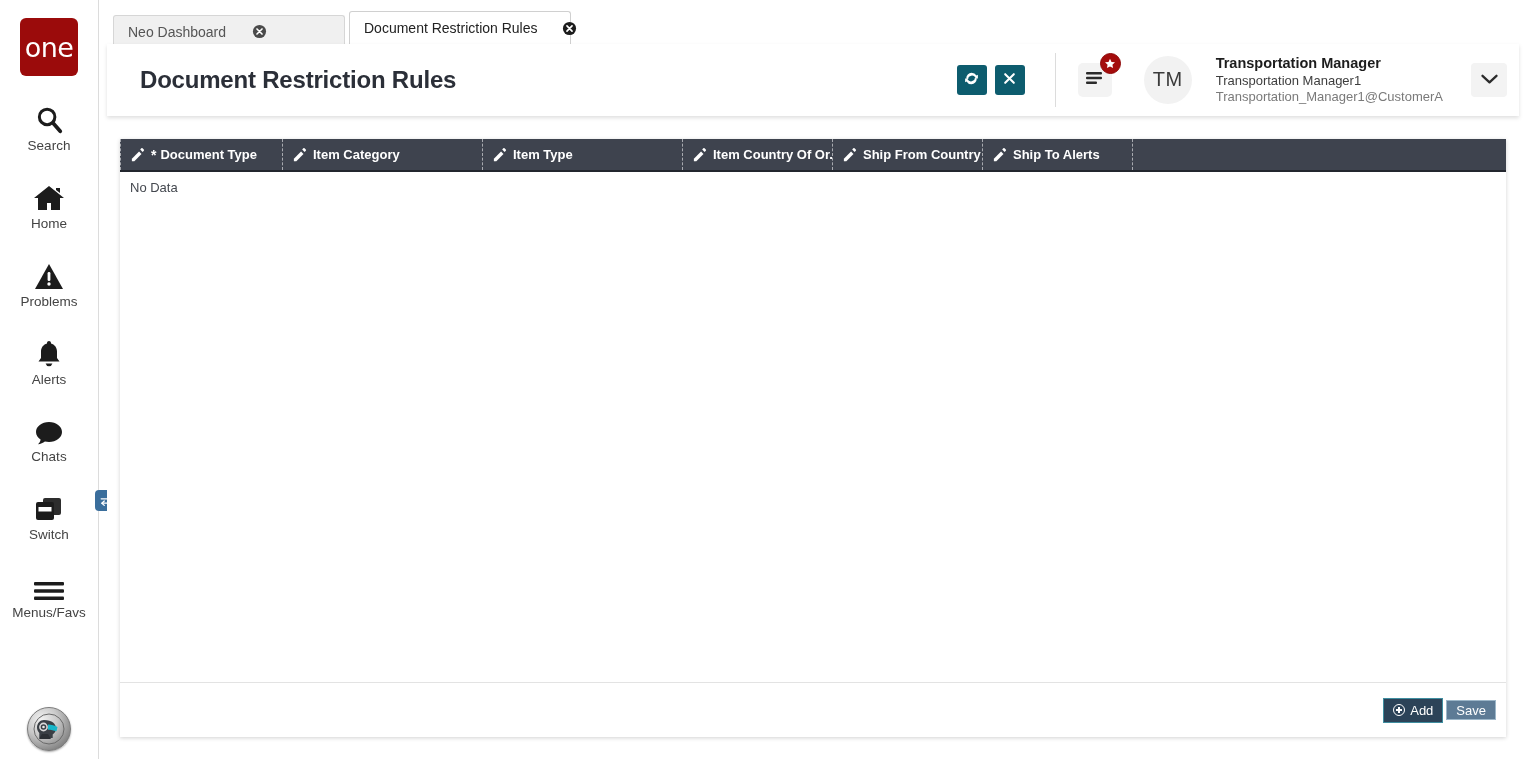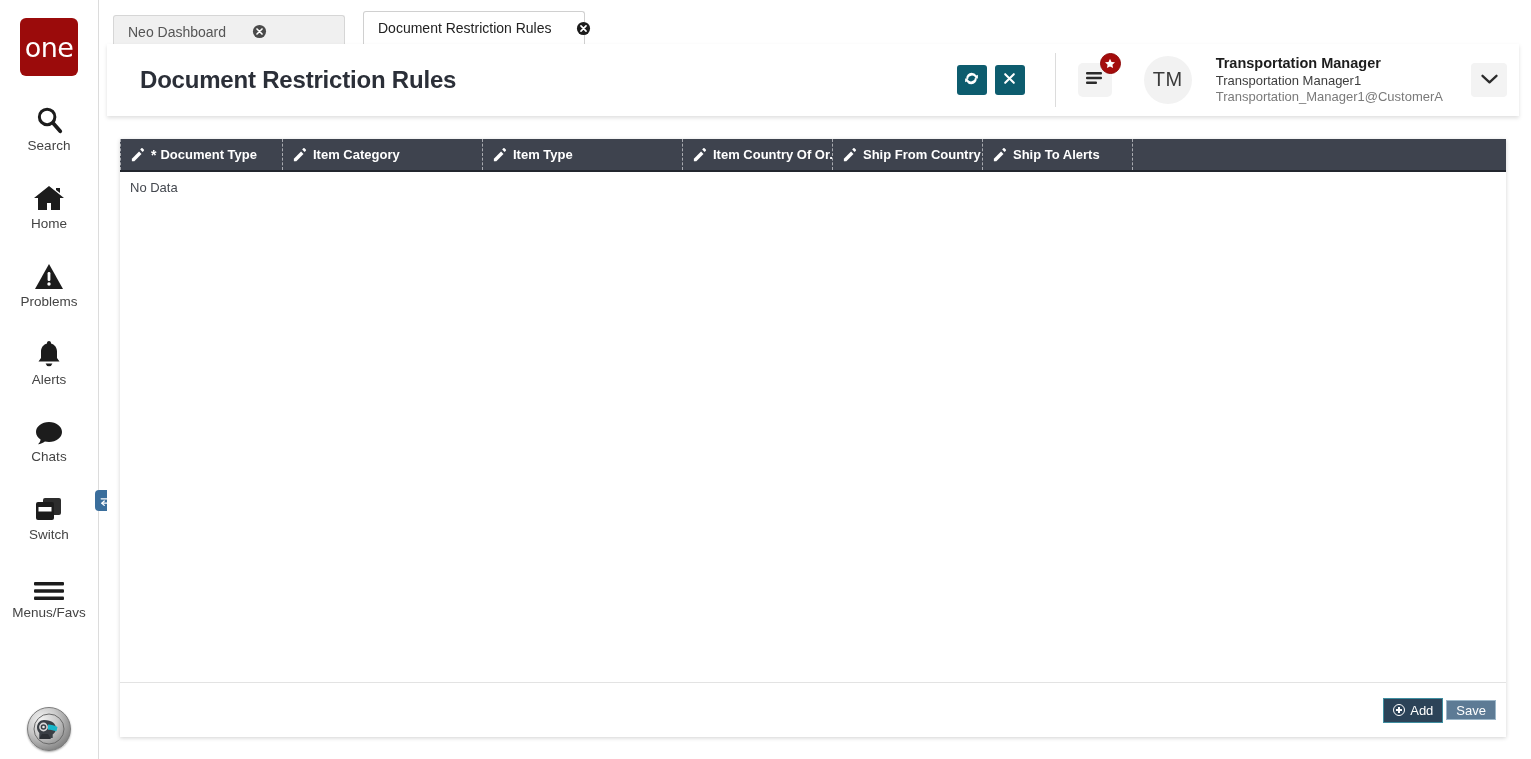--- a/index.html
+++ b/index.html
@@ -66,21 +66,21 @@
   }
   .tab {
     height: 32px;
     display: flex; align-items: center;
     padding: 0 10px 0 14px;
     font-size: 14px; color: #555;
     background: #f0f0f0;
     border: 1px solid #d6d6d6;
     border-bottom: none;
     border-radius: 3px 3px 0 0;
-    margin-right: 18px;
+    margin-right: 4px;
     cursor: pointer;
     white-space: nowrap;
     position: relative;
   }
   .tab.active {
     background: #ffffff;
     color: #222;
     border-color: #d0d0d0;
     border-bottom: 3px solid #0d5c6e;
     height: 36px;

